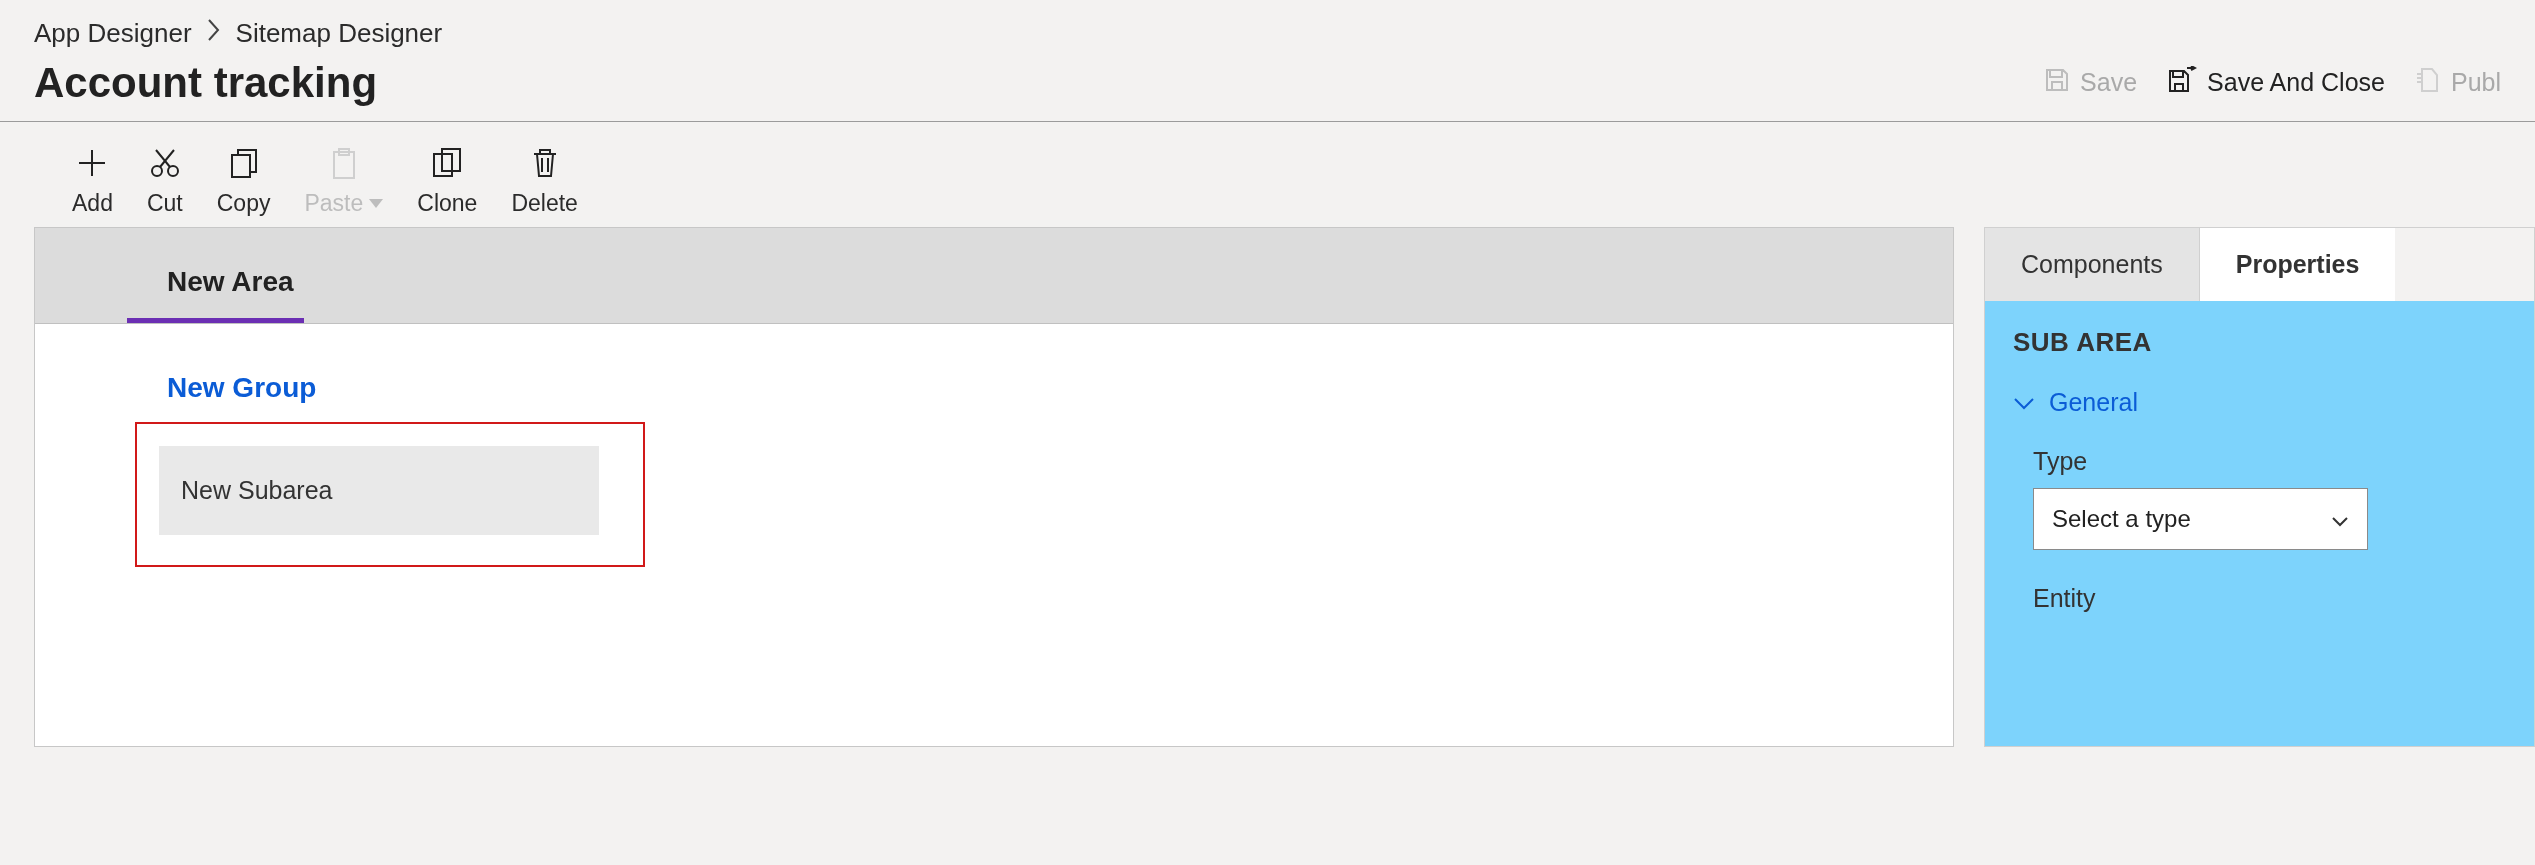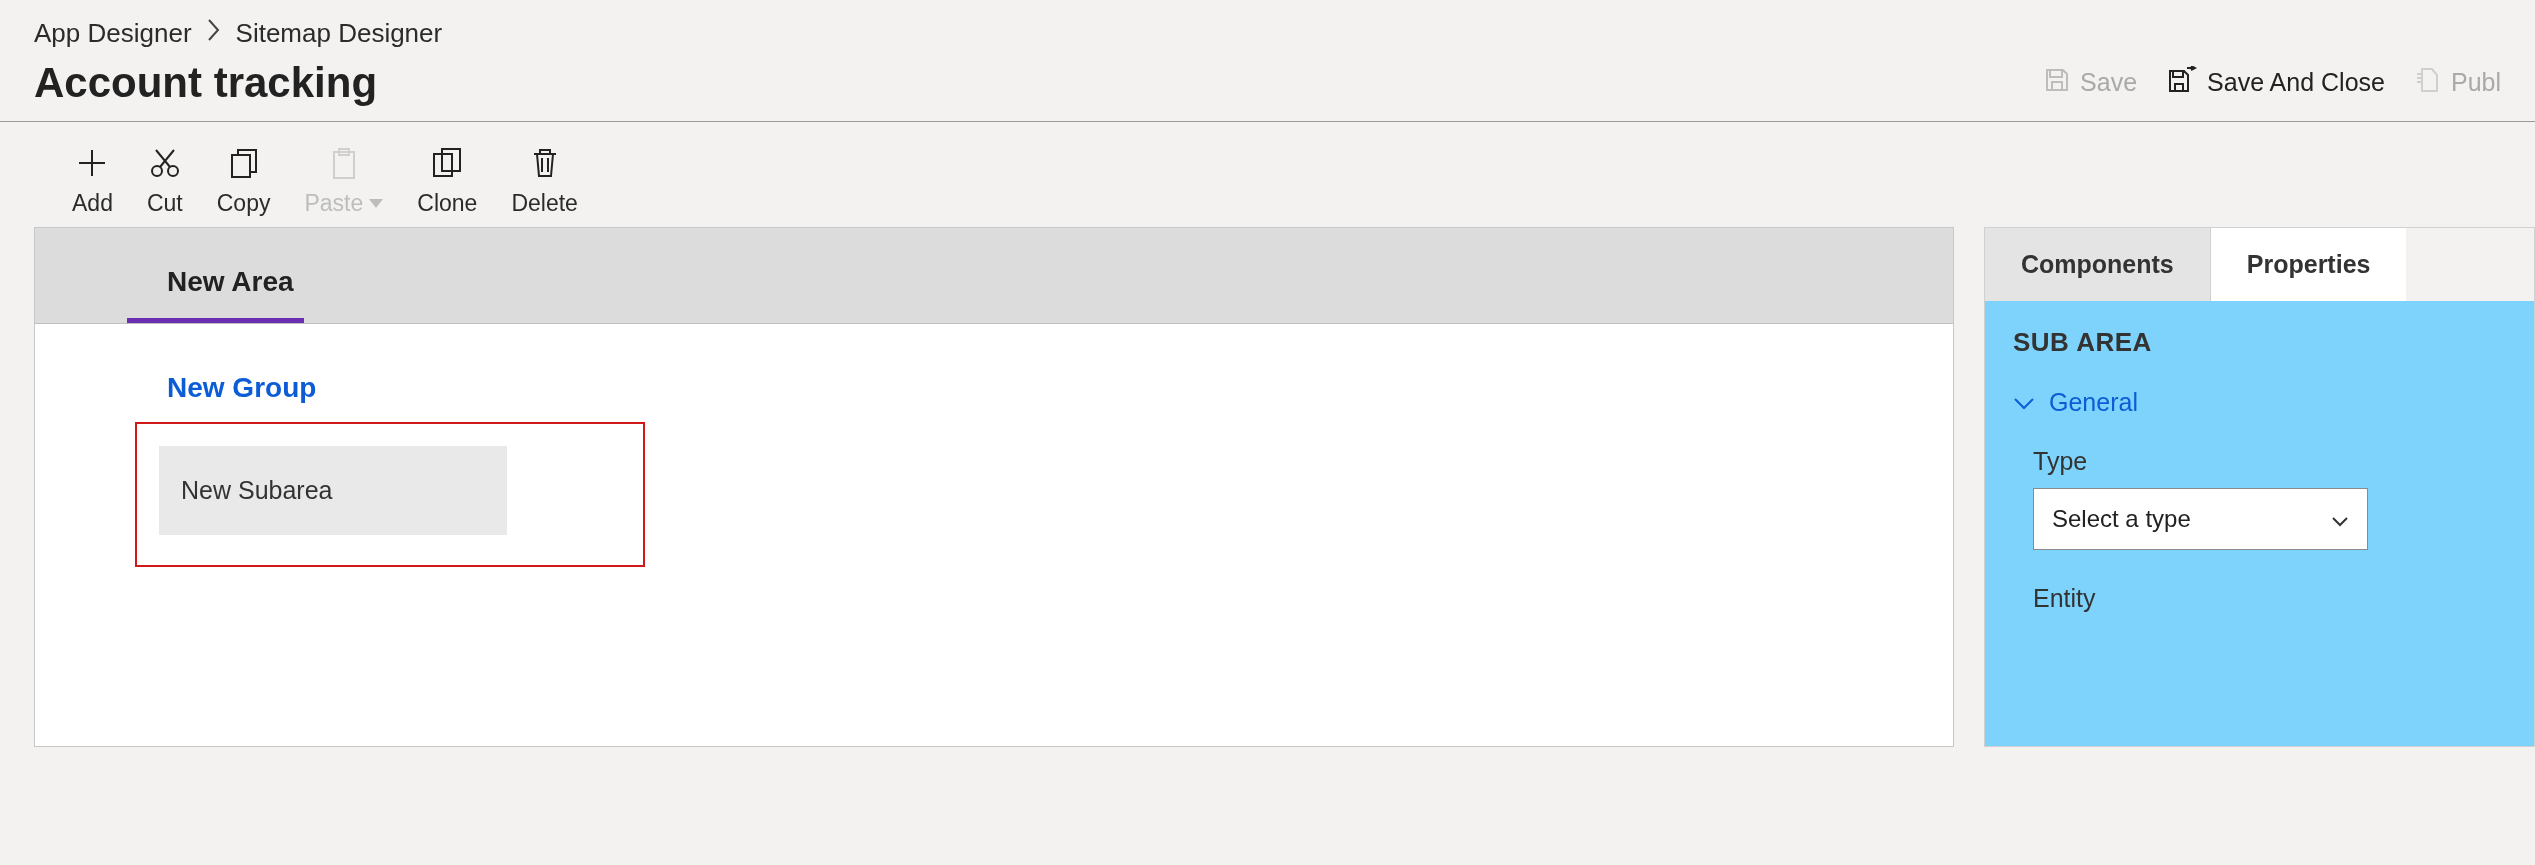--- a/index.html
+++ b/index.html
@@ -98,41 +98,40 @@
     border: 2px solid #d11919;
     width: 510px;
     padding: 22px 22px 30px 22px;
     margin-left: 8px;
   }
   .subarea-chip {
     background: #e9e9e9;
     padding: 30px 22px;
     font-size: 25px;
     color: #333;
-    width: 348px;
+    width: 440px;
     cursor: pointer;
   }
 
   
   .right-pane {
     flex: 1;
     display: flex; flex-direction: column;
     font-size: 25px;
   }
   .rp-tabs {
     display: flex; align-items: stretch;
     border: 1px solid #d0d0d0;
     border-bottom: none;
   }
   .rp-tab {
     padding: 22px 36px;
     cursor: pointer;
     background: #e4e4e4;
     color: #333;
-    font-weight: bold;
   }
   .rp-tab.active {
     background: #fff;
     font-weight: 700;
     border-left: 1px solid #d0d0d0;
   }
   .rp-body {
     background: #7dd3fc;
     border: 1px solid #d0d0d0;
     border-top: none;

